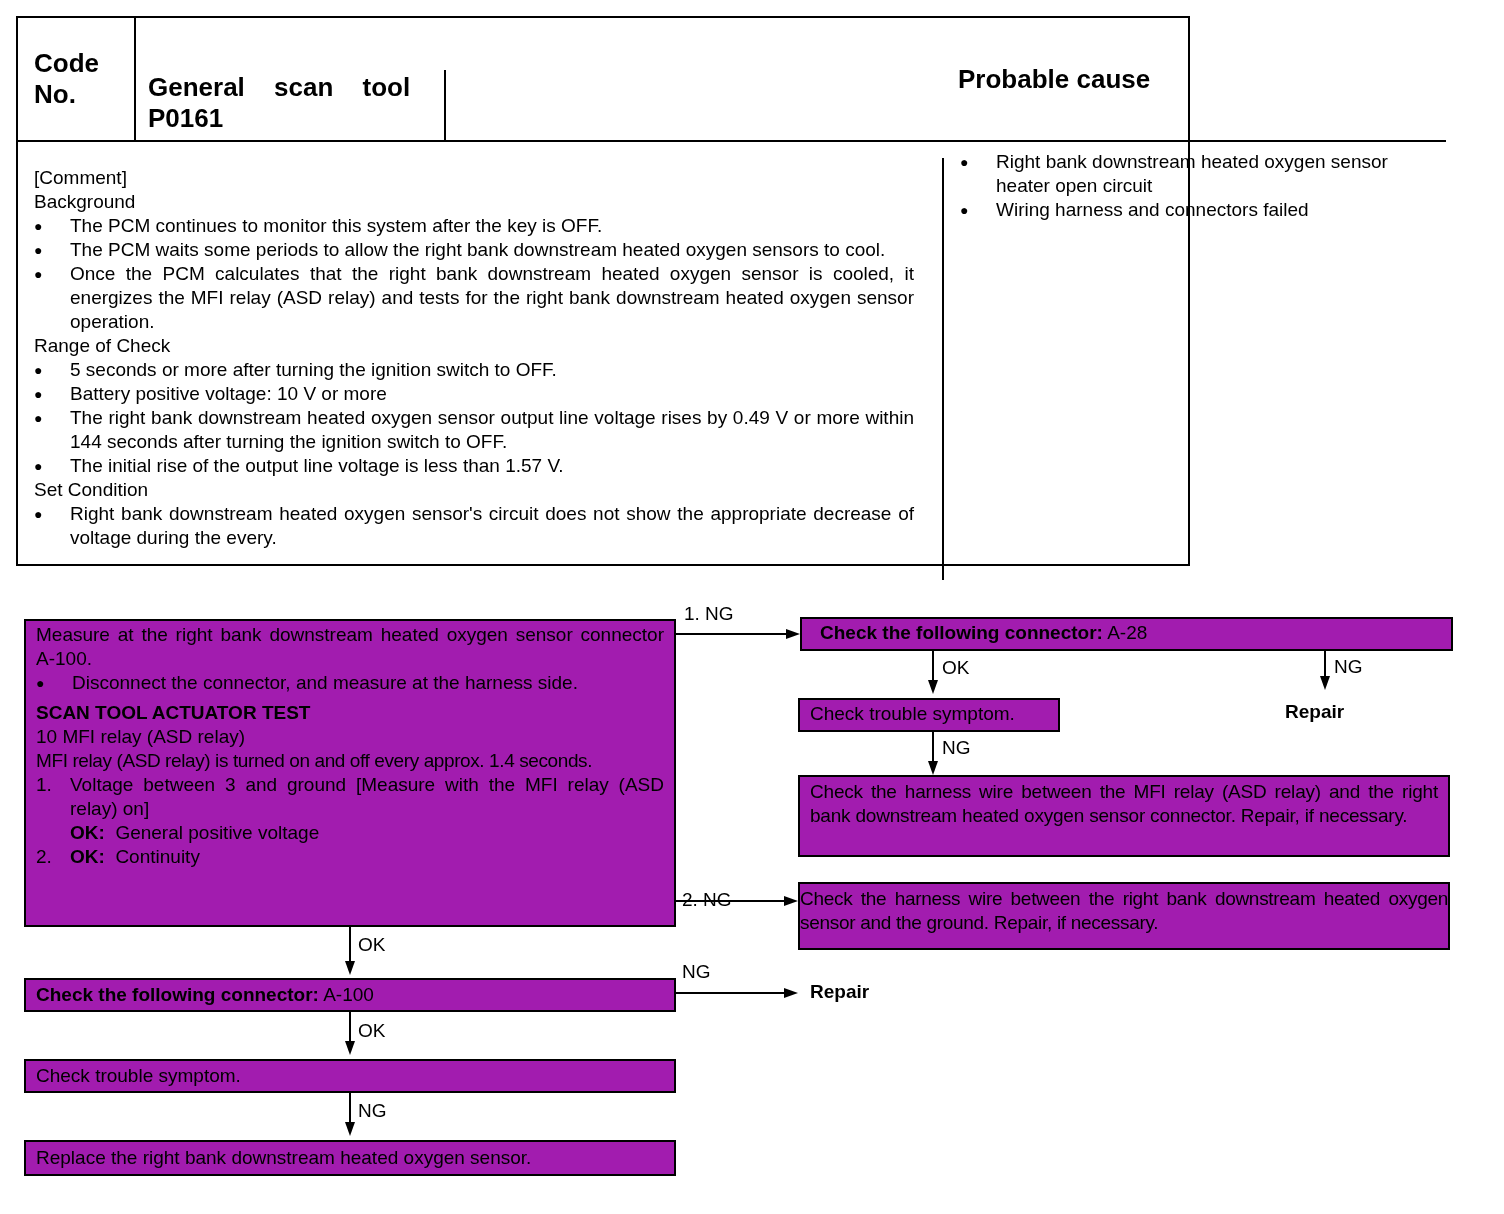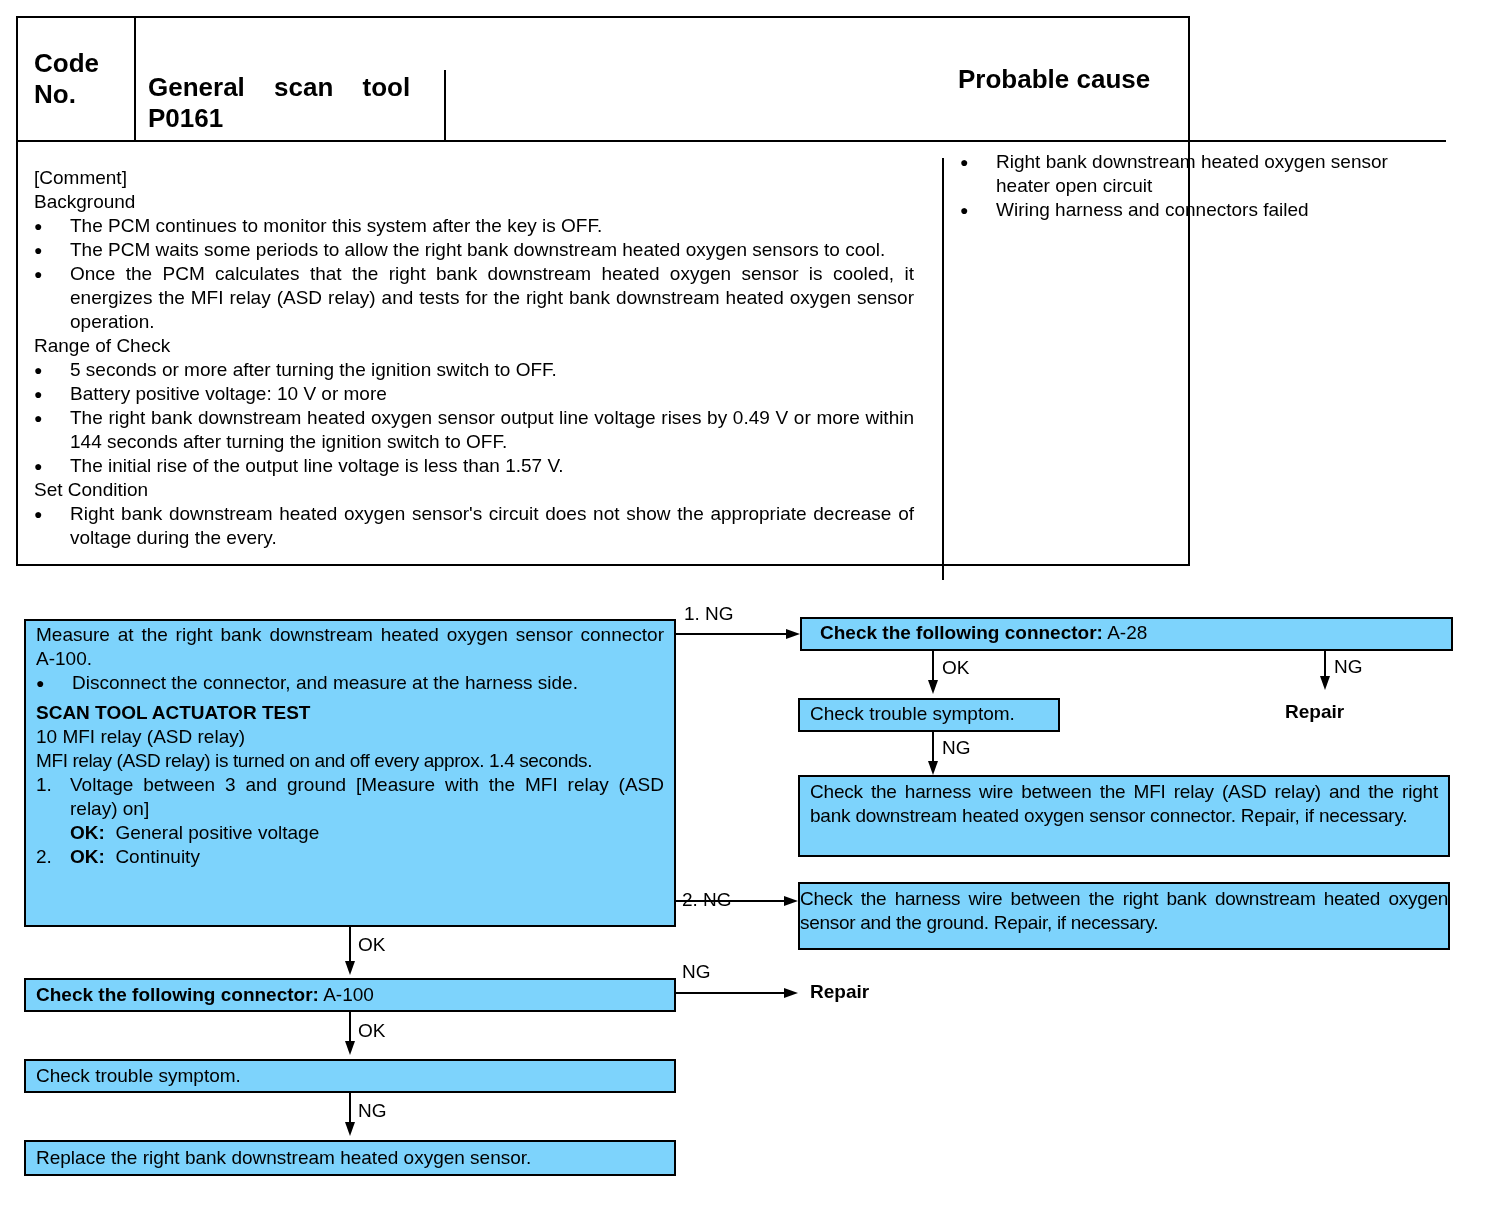--- a/index.html
+++ b/index.html
@@ -1,21 +1,21 @@
 <!DOCTYPE html>
 <html><head>
 <meta charset="utf-8">
 <style>
   html, body { margin: 0; padding: 0; background: #ffffff; }
   body {
     width: 1504px; height: 1214px; position: relative; overflow: hidden;
     font-family: "Liberation Sans", sans-serif; color: #000;
   }
   .abs { position: absolute; box-sizing: border-box; }
-  .box { border: 2px solid #000; background: #7dd3fc; }
+  .box { border: 2px solid #000; background: #a21caf; }
   .b { font-weight: bold; }
 
   
   .table { left: 16px; top: 16px; width: 1174px; height: 550px; border: 2px solid #000; }
   .hdr-code { left: 0; top: 0; width: 118px; height: 124px; border-right: 2px solid #000; padding: 30px 0 0 16px; font-size: 26px; font-weight: bold; line-height: 31px; }
   .hdr-scan { left: 118px; top: 0; width: 310px; height: 52px; border-right: 2px solid #000; border-bottom: 2px solid #000; padding: 6px 0 0 12px; font-size: 26px; font-weight: bold; }
   .hdr-gen { left: 118px; top: 52px; width: 310px; height: 72px; border-right: 2px solid #000; padding: 2px 12px 12px 12px; font-size: 26px; font-weight: bold; line-height: 31px; text-align: justify; text-align-last: left; }
   .hdr-title { left: 428px; top: 0; width: 498px; height: 124px; border-right: 2px solid #000; padding: 32px 14px 0 16px; font-size: 26px; font-weight: bold; line-height: 31px; word-spacing: 10px; }
   .hdr-cause { left: 926px; top: 0; width: 502px; height: 124px; padding: 46px 0 0 14px; font-size: 26px; font-weight: bold; }
   .hdr-line { left: 0; top: 122px; width: 1428px; height: 2px; background: #000; }

